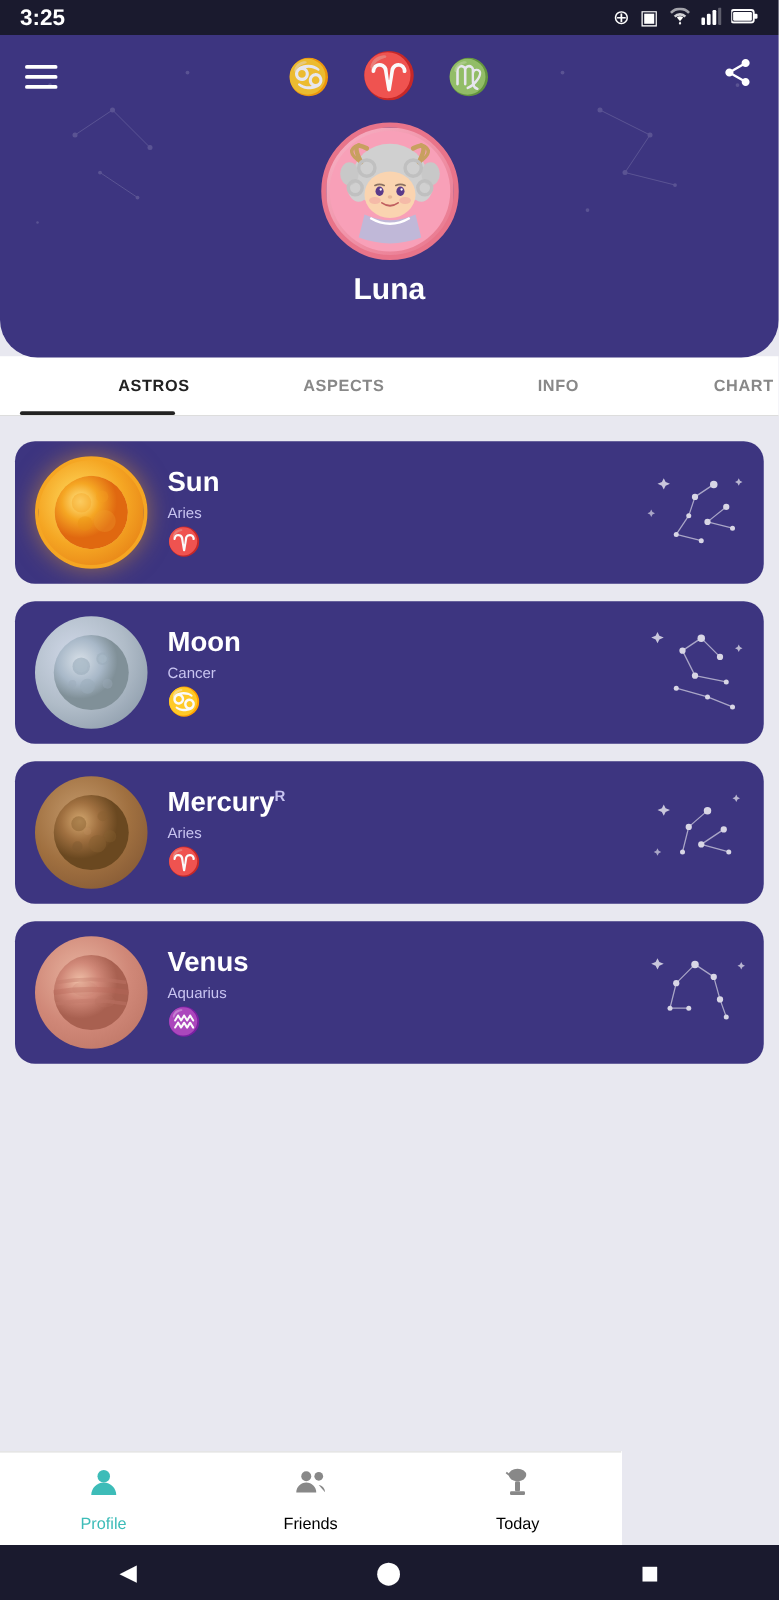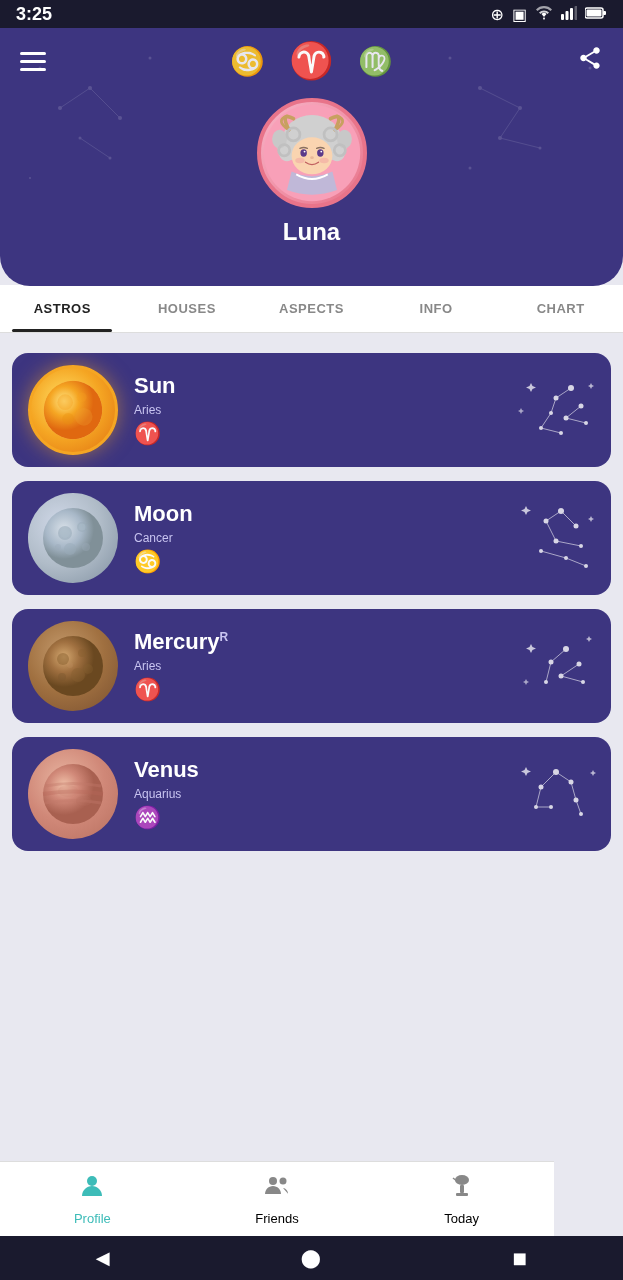--- a/index.html
+++ b/index.html
@@ -120,21 +120,21 @@
 
     
     .tab-bar {
       background: white;
       display: flex;
       border-bottom: 1px solid #ddd;
       margin-top: -1px;
     }
     .tab-item {
       flex: 1;
-      text-align: center;
+      text-align: right;
       padding: 16px 4px;
       font-size: 13px;
       font-weight: bold;
       color: #888;
       cursor: pointer;
       letter-spacing: 0.5px;
       position: relative;
     }
     .tab-item.active {
       color: #222;
@@ -233,21 +233,21 @@
       font-size: 12px;
       vertical-align: super;
       color: #c8c4f0;
     }
 
     
     .bottom-nav {
       position: fixed;
       bottom: 44px;
       left: 0;
-      width: 554px;
+      width: 497px;
       background: white;
       display: flex;
       border-top: 1px solid #ddd;
       z-index: 100;
     }
     .nav-item {
       flex: 1;
       display: flex;
       flex-direction: column;
       align-items: center;
@@ -432,23 +432,20 @@
         <path d="M38 78 Q55 88 72 78" stroke="white" stroke-width="2" fill="none"></path>
       </svg>
     </div>
     <span class="avatar-name">Luna</span>
   </div>
 </div>
 
 <div class="tab-bar">
   <div class="tab-item active">
     <span>ASTROS</span>
-  </div>
-  <div class="tab-item">
-    <span>HOUSES</span>
   </div>
   <div class="tab-item">
     <span>ASPECTS</span>
   </div>
   <div class="tab-item">
     <span>INFO</span>
   </div>
   <div class="tab-item">
     <span>CHART</span>
   </div>

